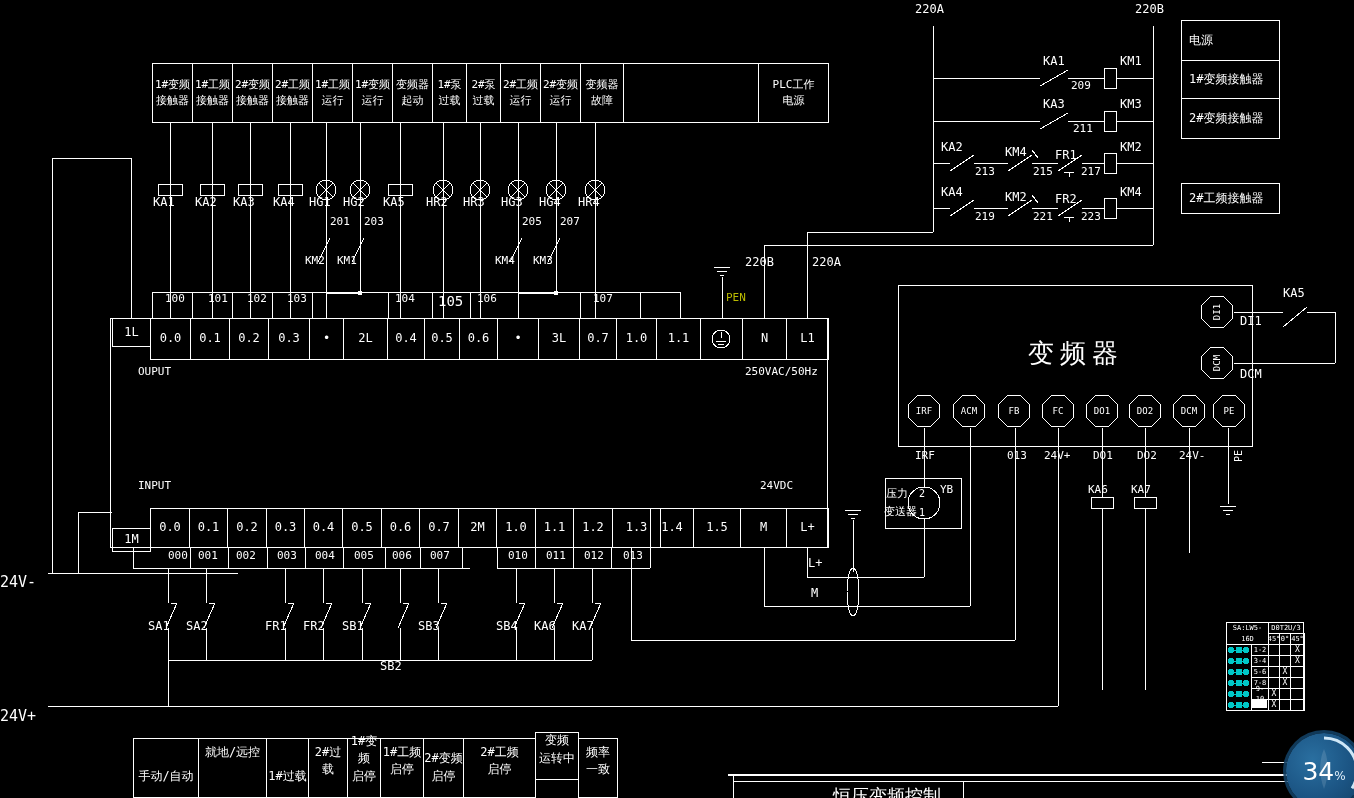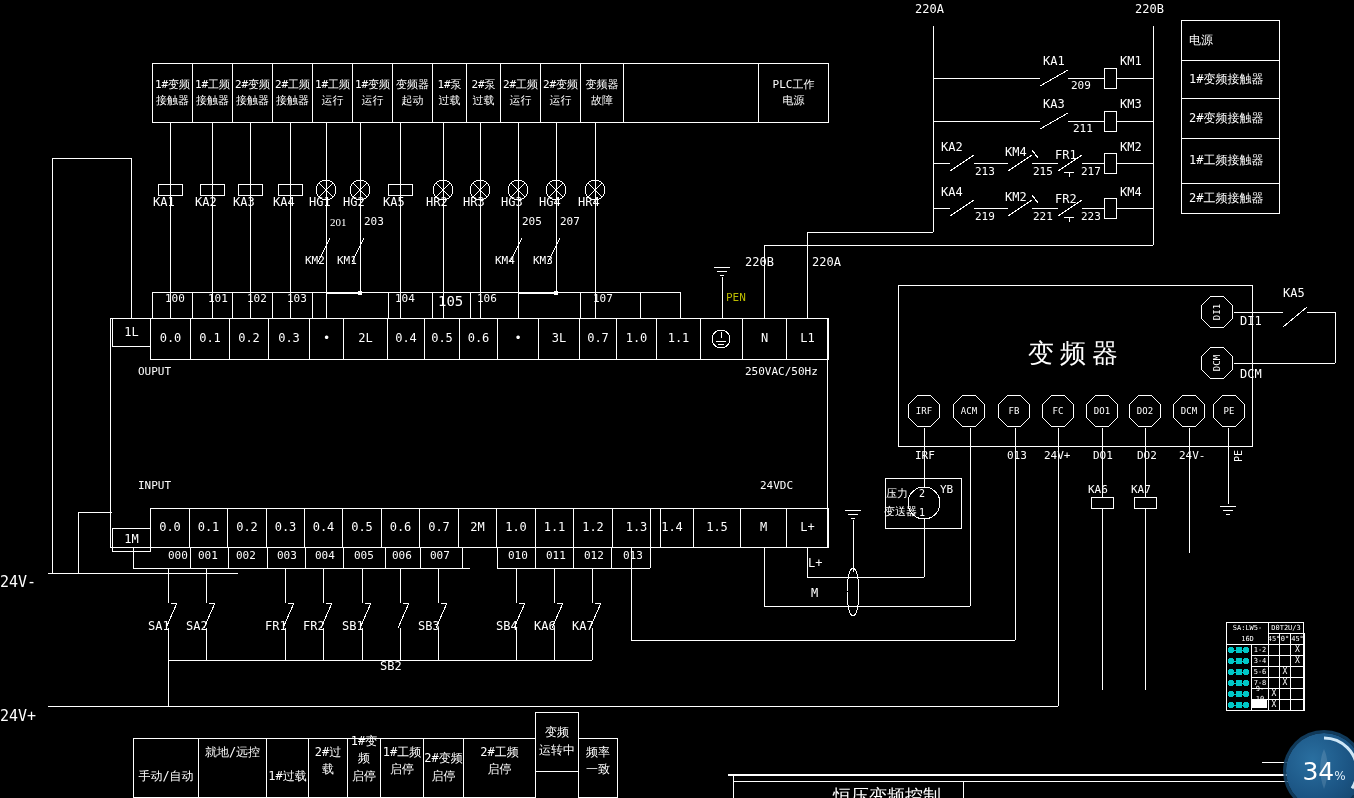--- a/index.html
+++ b/index.html
@@ -201,28 +201,27 @@
     <div class="cell vb" style="left: 266px; top: 738px; width: 43px; height: 60px; font-size: 12px;">1#过载</div>
     <div class="cell vt" style="left: 308px; top: 738px; width: 40px; height: 60px; font-size: 12px;">2#过载</div>
     <div class="cell vb" style="left: 347px; top: 738px; width: 34px; height: 60px; font-size: 12px;">1#变频
 启停</div>
     <div class="cell vt" style="left: 380px; top: 738px; width: 44px; height: 60px; font-size: 12px;">1#工频
 启停</div>
     <div class="cell vb" style="left: 423px; top: 738px; width: 41px; height: 60px; font-size: 12px;">2#变频
 启停</div>
     <div class="cell vt" style="left: 463px; top: 738px; width: 73px; height: 60px; font-size: 12px;">2#工频
 启停</div>
-    <div class="cell vb" style="left: 535px; top: 712px; width: 44px; height: 60px; font-size: 12px;">变频
+    <div class="cell vb" style="left: 535px; top: 732px; width: 44px; height: 48px; font-size: 12px;">变频
 运转中</div>
     <div class="cell vt" style="left: 578px; top: 738px; width: 40px; height: 60px; font-size: 12px;">频率
 一致</div>
     <div class="cell left" style="left: 1181px; top: 20px; width: 99px; height: 41px; font-size: 12px;">电源</div>
     <div class="cell left" style="left: 1181px; top: 60px; width: 99px; height: 39px; font-size: 12px;">1#变频接触器</div>
     <div class="cell left" style="left: 1181px; top: 98px; width: 99px; height: 41px; font-size: 12px;">2#变频接触器</div>
-    <div class="cell left" style="left: 1181px; top: 138px; width: 99px; height: 46px; font-size: 12px;">1#工频接触器</div>
     <div class="cell left" style="left: 1181px; top: 183px; width: 99px; height: 31px; font-size: 12px;">2#工频接触器</div>
     <div class="cell" style="left: 112px; top: 318px; width: 39px; height: 29px; font-size: 12px;">1L</div>
     <div class="cell" style="left: 150px; top: 318px; width: 41px; height: 42px; font-size: 12px;">0.0</div>
     <div class="cell" style="left: 190px; top: 318px; width: 40px; height: 42px; font-size: 12px;">0.1</div>
     <div class="cell" style="left: 229px; top: 318px; width: 40px; height: 42px; font-size: 12px;">0.2</div>
     <div class="cell" style="left: 268px; top: 318px; width: 42px; height: 42px; font-size: 12px;">0.3</div>
     <div class="cell" style="left: 309px; top: 318px; width: 35px; height: 42px; font-size: 12px;">•</div>
     <div class="cell" style="left: 343px; top: 318px; width: 45px; height: 42px; font-size: 12px;">2L</div>
     <div class="cell" style="left: 387px; top: 318px; width: 38px; height: 42px; font-size: 12px;">0.4</div>
     <div class="cell" style="left: 424px; top: 318px; width: 36px; height: 42px; font-size: 12px;">0.5</div>
@@ -289,21 +288,21 @@
     <div class="lbl" style="left: 233px; top: 196px; font-size: 12px;">KA3</div>
     <div class="lbl" style="left: 273px; top: 196px; font-size: 12px;">KA4</div>
     <div class="lbl" style="left: 309px; top: 196px; font-size: 12px;">HG1</div>
     <div class="lbl" style="left: 343px; top: 196px; font-size: 12px;">HG2</div>
     <div class="lbl" style="left: 383px; top: 196px; font-size: 12px;">KA5</div>
     <div class="lbl" style="left: 426px; top: 196px; font-size: 12px;">HR2</div>
     <div class="lbl" style="left: 463px; top: 196px; font-size: 12px;">HR3</div>
     <div class="lbl" style="left: 501px; top: 196px; font-size: 12px;">HG3</div>
     <div class="lbl" style="left: 539px; top: 196px; font-size: 12px;">HG4</div>
     <div class="lbl" style="left: 578px; top: 196px; font-size: 12px;">HR4</div>
-    <div class="lbl" style="left: 330px; top: 216px; font-size: 11px; font-family: Liberation Serif, serif;">201</div>
+    <div class="lbl" style="left: 330px; top: 216px; font-size: 11px;">201</div>
     <div class="lbl" style="left: 364px; top: 216px; font-size: 11px;">203</div>
     <div class="lbl" style="left: 522px; top: 216px; font-size: 11px;">205</div>
     <div class="lbl" style="left: 560px; top: 216px; font-size: 11px;">207</div>
     <div class="lbl" style="left: 305px; top: 255px; font-size: 11px;">KM2</div>
     <div class="lbl" style="left: 337px; top: 255px; font-size: 11px;">KM1</div>
     <div class="lbl" style="left: 495px; top: 255px; font-size: 11px;">KM4</div>
     <div class="lbl" style="left: 533px; top: 255px; font-size: 11px;">KM3</div>
     <div class="lbl" style="left: 165px; top: 293px; font-size: 11px;">100</div>
     <div class="lbl" style="left: 208px; top: 293px; font-size: 11px;">101</div>
     <div class="lbl" style="left: 247px; top: 293px; font-size: 11px;">102</div>

